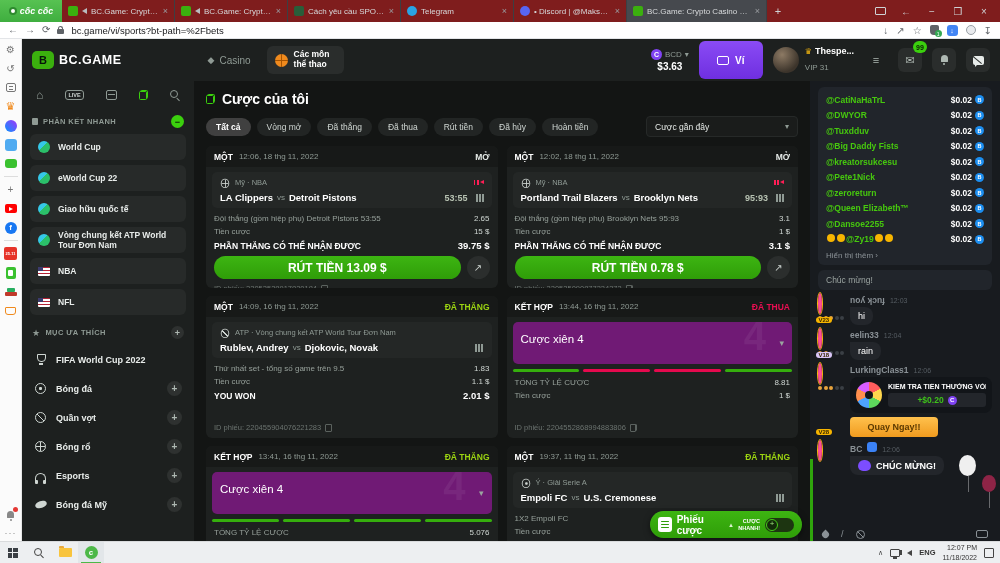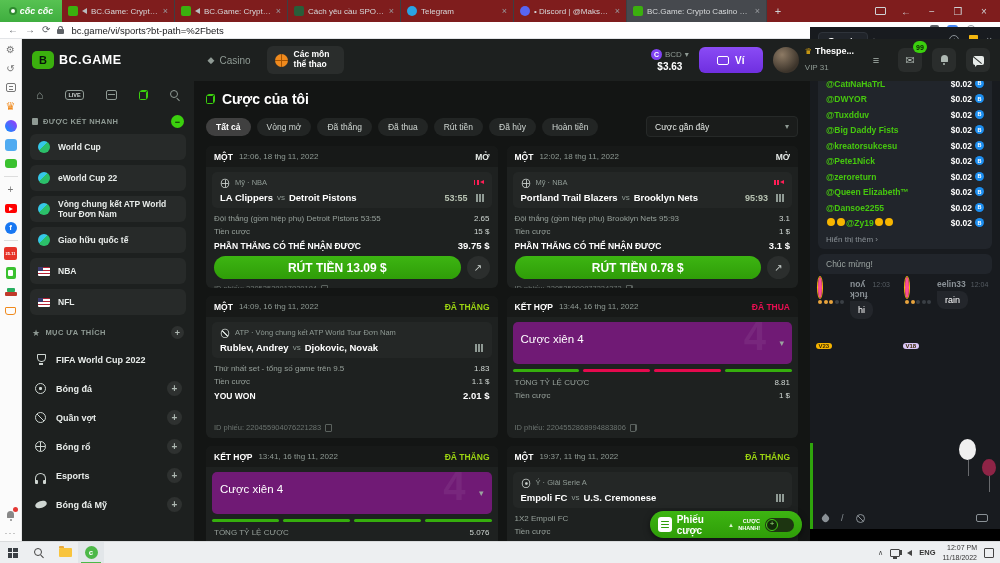--- a/index.html
+++ b/index.html
@@ -62,21 +62,21 @@
   .nav-casino{display:flex;align-items:center;gap:5px;color:#8f9a94;font-size:10px;margin-left:70px}
   .dmd{color:#8f9a94;font-size:9px}
   .nav-sports{display:flex;align-items:center;gap:6px;background:#2a2d2c;border-radius:6px;padding:4px 8px;color:#fff;font-weight:bold;font-size:8.5px;line-height:1.15}
   .nav-sports .txt{width:42px}
   .bball{width:13px;height:13px;border-radius:50%;background:#f08a1d;background-image:linear-gradient(#a85400,#a85400),linear-gradient(90deg,#a85400,#a85400);background-size:100% 1px,1px 100%;background-position:0 50%,50% 0;background-repeat:no-repeat}
   .hd-right{margin-left:auto;display:flex;align-items:center;gap:10px}
   .bal{display:flex;flex-direction:column;align-items:center;gap:1px}
   .bal-top{display:flex;align-items:center;gap:3px;font-size:8px;color:#8f9a94}
   .coin-p{width:11px;height:11px;border-radius:50%;background:#8043f3;color:#fff;font-size:7px;font-weight:bold;display:flex;align-items:center;justify-content:center}
   .bal-amt{color:#fff;font-weight:bold;font-size:10px}
-  .btn-wallet{width:64px;height:26px;border-radius:6px;background:linear-gradient(180deg,#8a4bf5,#6f2fe0);color:#fff;font-weight:bold;font-size:10px;display:flex;align-items:center;justify-content:center;gap:6px}
+  .btn-wallet{width:64px;height:38px;border-radius:6px;background:linear-gradient(180deg,#8a4bf5,#6f2fe0);color:#fff;font-weight:bold;font-size:10px;display:flex;align-items:center;justify-content:center;gap:6px}
   .w-ico{width:12px;height:9px;border:1.3px solid #fff;border-radius:2px}
   .userbox{display:flex;align-items:center;gap:6px}
   .avatar{width:26px;height:26px;border-radius:50%;background:radial-gradient(circle at 35% 30%,#8d7a64,#3c342b 70%)}
   .uname{color:#fff;font-weight:bold;font-size:9px;display:flex;align-items:center;gap:3px}
   .crown{color:#f5b70f;font-size:8px}
   .uvip{color:#8f9a94;font-size:8px}
   .hd-ico{width:24px;height:24px;border-radius:6px;background:#2a2d2c;display:flex;align-items:center;justify-content:center;color:#aeb8b2;font-size:11px;position:relative}
   .hd-ico.plain{background:transparent}
   .badge99{position:absolute;top:-7px;right:-5px;min-width:14px;height:12px;border-radius:7px;background:#3bd00e;color:#0a2005;font-size:7px;font-weight:bold;display:flex;align-items:center;justify-content:center;padding:0 2px}
   .ico-bell{width:9px;height:10px;position:relative}
@@ -175,39 +175,39 @@
   
   #betslip{position:absolute;left:456px;top:430px;width:152px;height:27px;border-radius:14px;background:linear-gradient(180deg,#3db512,#2f9d08);display:flex;align-items:center;padding:0 8px;gap:5px;z-index:9;box-shadow:0 2px 6px rgba(0,0,0,.5)}
   .bs-doc{width:15px;height:15px;border-radius:3px;background:#fff;display:flex;flex-direction:column;justify-content:center;gap:1.5px;padding:0 3px}
   .bs-doc i{display:block;height:1.5px;background:#2f9d08;border-radius:1px}
   .bs-label{color:#fff;font-weight:bold;font-size:10px}
   .bs-car{color:#d8f5cc;font-size:7px}
   .bs-quick{margin-left:auto;color:#fff;font-weight:bold;font-size:5.5px;text-align:right;line-height:1.2;width:26px}
   .bs-toggle{width:29px;height:14px;border-radius:7px;background:#1c3а10;background:#1d3511;position:relative;flex:0 0 auto}
   .bs-knob{position:absolute;left:1px;top:1px;width:12px;height:12px;border-radius:50%;background:#132a0a;border:1.5px solid #45cb17;color:#9fe37f;font-size:8px;line-height:8px;text-align:center}
   
-  #chat{position:absolute;left:810px;top:27px;width:190px;height:502px;background:#181b1f;display:flex;flex-direction:column}
+  #chat{position:absolute;left:810px;top:43px;width:190px;height:502px;background:#181b1f;display:flex;flex-direction:column}
   .ch-head{height:26px;flex:0 0 auto;display:flex;align-items:center;gap:5px;padding:0 8px;position:relative}
   .ch-tab{background:#20242a;border:1px solid #2e333a;border-radius:4px;padding:2px 9px;color:#fff;font-weight:bold;font-size:9.5px}
   .ch-chev{color:#8a9196;font-size:9px}
   .ch-underline{position:absolute;left:8px;top:25px;width:44px;height:2px;background:#3bd00e;border-radius:1px}
   .ch-hicons{margin-left:auto;display:flex;align-items:center;gap:8px}
   .ico-info{width:10px;height:10px;border:1px solid #8a9196;border-radius:50%;color:#8a9196;font-size:6.5px;display:flex;align-items:center;justify-content:center}
   .ico-info::before{content:'i'}
   .ch-trophy{width:11px;height:11px;position:relative}
   .ch-trophy::before{content:'';position:absolute;left:2px;top:0;width:7px;height:6px;border:1.2px solid #f5b70f;border-radius:0 0 4px 4px;background:#f5b70f}
   .ch-trophy::after{content:'';position:absolute;left:3.5px;bottom:0;width:4px;height:2px;background:#f5b70f}
   .ch-x{color:#8a9196;font-size:10px}
   .ch-body{flex:1;overflow:hidden;padding:4px 8px;display:flex;flex-direction:column;gap:5px;position:relative}
   .rain-head{display:flex;align-items:center;gap:3px;color:#7d858a;font-size:7.5px;white-space:nowrap;overflow:hidden}
   .pep{width:5px;height:5px;border-radius:50%;background:#e53935;flex:0 0 auto}
   .tipcard{background:#21252b;border-radius:6px;padding:5px 8px}
   .tip-row{display:flex;align-items:center;height:15.5px}
   .tip-user{color:#46c80e;font-weight:bold;font-size:8.5px;overflow:hidden;white-space:nowrap;text-overflow:ellipsis}
-  .tip-amt{margin-left:auto;color:#fff;font-weight:bold;font-size:8.5px;display:flex;gap:3px}
+  .tip-amt{margin-left:auto;color:#fff;font-weight:bold;font-size:8.5px;display:flex;align-items:center;gap:3px}
   .tip-coin{width:9px;height:9px;border-radius:50%;background:#1c8ef0;color:#fff;font-size:5.5px;font-weight:bold;display:flex;align-items:center;justify-content:center}
   .emo{width:8px;height:8px;border-radius:50%;background:#f7b500;display:inline-block;flex:0 0 auto;margin:0 1px}
   .tip-more{color:#8a9196;font-size:8px;padding-top:4px}
   .bubble-solo{background:#21252b;border-radius:6px;padding:5px 8px;color:#9aa3a0;font-size:8.5px}
   .msg{display:flex;gap:6px}
   .msg-avcol{width:26px;flex:0 0 auto;position:relative}
   .msg-av{width:24px;height:24px;border-radius:50%;border:2px solid #ff4d94;box-shadow:0 0 0 1px #f5b70f}
   .av-blue{background:radial-gradient(circle at 40% 35%,#5aa7d8,#23405c)}
   .av-tan{background:radial-gradient(circle at 40% 35%,#c8a176,#6b4a2e)}
   .av-gray{background:radial-gradient(circle at 40% 35%,#b9b9c4,#4e4e58)}
@@ -438,39 +438,39 @@
       </span>
     <span class="sb-it">
         <span class="ico-copysq green"></span>
       </span>
     <span class="sb-it">
         <span class="ico-search"></span>
       </span>
   </div>
   <div class="sec-row">
     <span class="mark"></span>
-    <span>ĐƯỢC KẾT NHANH</span>
+    <span>PHẦN KẾT NHANH</span>
     <span class="sec-btn minus">−</span>
   </div>
   <div id="quicklinks">
       <div class="qlink">
         <span class="ico-globe"></span>
         <span>World Cup</span>
       </div>
       <div class="qlink">
         <span class="ico-globe"></span>
         <span>eWorld Cup 22</span>
       </div>
       <div class="qlink">
         <span class="ico-globe"></span>
-        <span>Vòng chung kết ATP World Tour Đơn Nam</span>
+        <span>Giao hữu quốc tế</span>
       </div>
       <div class="qlink">
         <span class="ico-globe"></span>
-        <span>Giao hữu quốc tế</span>
+        <span>Vòng chung kết ATP World Tour Đơn Nam</span>
       </div>
       <div class="qlink">
         <span class="ico-flag"></span>
         <span>NBA</span>
       </div>
       <div class="qlink">
         <span class="ico-flag"></span>
         <span>NFL</span>
       </div>
     </div>
@@ -863,21 +863,21 @@
         <div class="tip-row">
           <span class="tip-user"><span class="emo"></span><span class="emo"></span><span>@Zy19</span><span class="emo"></span><span class="emo"></span></span>
           <span class="tip-amt">
             <span>$0.02</span>
             <span class="tip-coin">B</span>
           </span>
         </div>
         <div class="tip-more">Hiển thị thêm ›</div>
       </div>
     <div class="bubble-solo">Chúc mừng!</div>
-    <div id="msgs" style="display:flex;flex-direction:row;gap:15px">
+    <div id="msgs" style="display:flex;flex-direction:column;gap:5px">
         <div class="msg">
           <div class="msg-avcol"><span class="msg-av av-blue"></span><span class="vipb" style="background: rgb(247, 181, 0);">V23</span><span class="vdots">
               <i class="on"></i>
               <i class="on"></i>
               <i class="on"></i>
               <i></i>
               <i></i>
             </span></div>
           <div class="msg-col">
             <div class="msg-meta">

